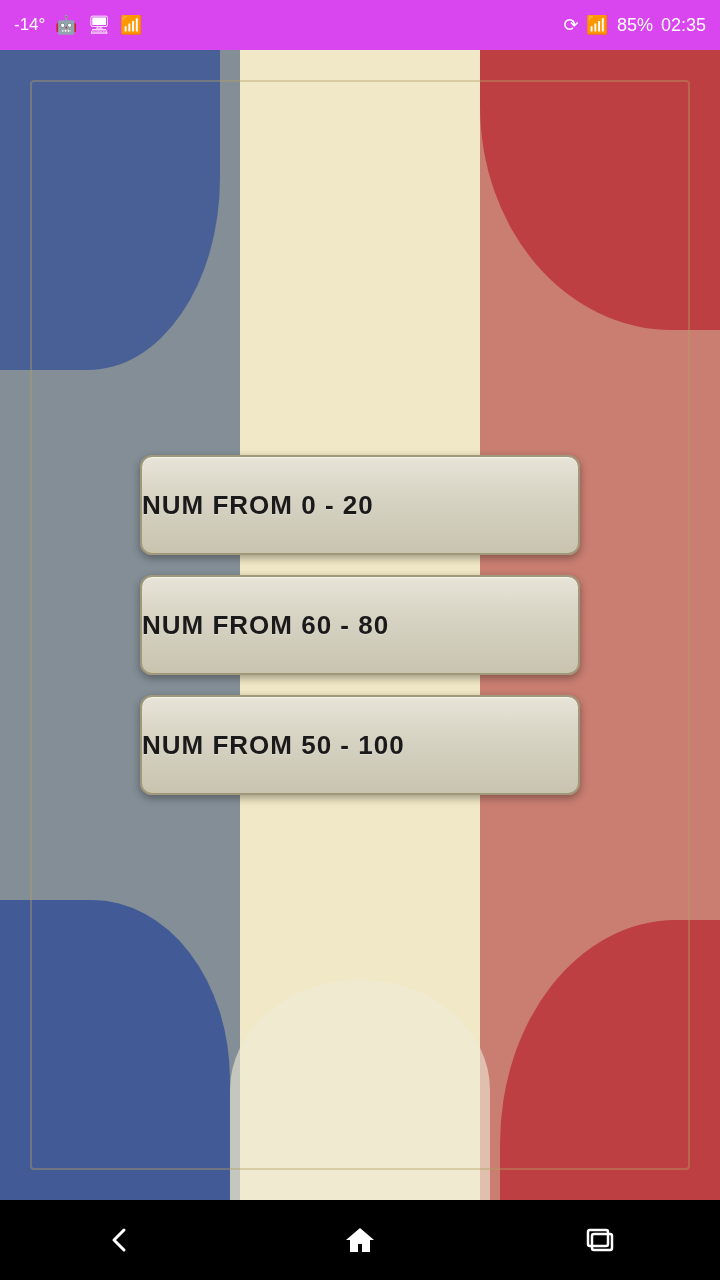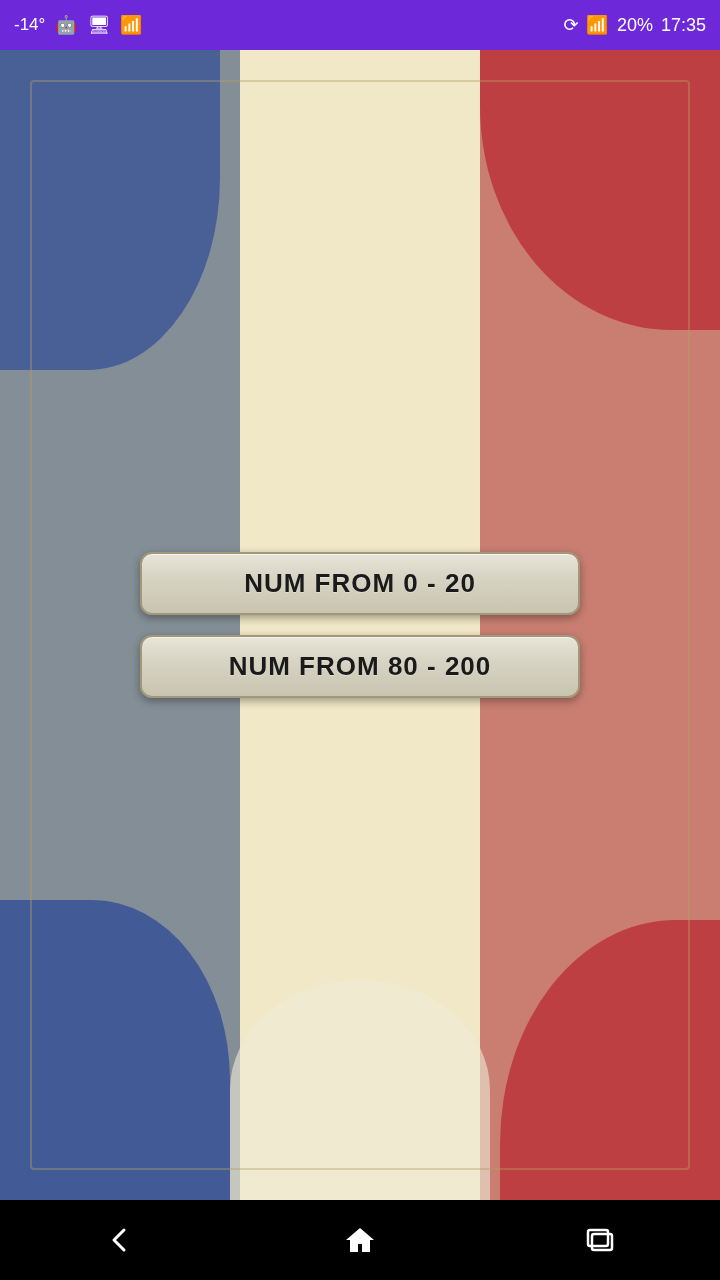--- a/index.html
+++ b/index.html
@@ -14,21 +14,21 @@
       position: relative;
     }
 
     
     .status-bar {
       position: absolute;
       top: 0;
       left: 0;
       right: 0;
       height: 50px;
-      background: #6d28d9;
+      background: #d946ef;
       display: flex;
       align-items: center;
       justify-content: space-between;
       padding: 0 14px;
       z-index: 100;
     }
 
     .status-left {
       display: flex;
       align-items: center;
@@ -165,27 +165,27 @@
       align-items: center;
       justify-content: center;
       gap: 20px;
       z-index: 10;
       padding: 20px 60px;
     }
 
     .menu-button {
       width: 100%;
       max-width: 440px;
-      height: 63px;
+      height: 100px;
       background: linear-gradient(180deg, #e8e4d8 0%, #d8d4c4 40%, #c8c4b0 100%);
       border: 2px solid #a09878;
       border-radius: 12px;
       display: flex;
       align-items: center;
-      justify-content: center;
+      justify-content: flex-start;
       cursor: pointer;
       box-shadow: 0 3px 8px rgba(0,0,0,0.35), inset 0 1px 0 rgba(255,255,255,0.5);
       transition: all 0.1s;
     }
 
     .menu-button span {
       font-size: 26px;
       font-weight: bold;
       color: #1a1a1a;
       letter-spacing: 1px;
@@ -228,22 +228,22 @@
 <div class="status-bar">
   <div class="status-left">
     <span class="icon-temp">-14°</span>
     <span>🤖</span>
     <span>🖥</span>
     <span>📶</span>
   </div>
   <div class="status-right">
     <span>⟳</span>
     <span>📶</span>
-    <span>20%</span>
-    <span>17:35</span>
+    <span>85%</span>
+    <span>02:35</span>
   </div>
 </div>
 
 <div class="main-content">
 
   <div class="flag-bg">
     <div class="flag-blue"></div>
     <div class="flag-white"></div>
     <div class="flag-red"></div>
   </div>
@@ -256,21 +256,24 @@
   <div class="blob-br"></div>
   <div class="blob-bc"></div>
 
   <div class="inner-frame"></div>
 
   <div class="buttons-container">
     <button class="menu-button">
       <span>NUM FROM 0 - 20</span>
     </button>
     <button class="menu-button">
-      <span>NUM FROM 80 - 200</span>
+      <span>NUM FROM 60 - 80</span>
+    </button>
+    <button class="menu-button">
+      <span>NUM FROM 50 - 100</span>
     </button>
   </div>
 </div>
 
 <div class="nav-bar">
   <div class="nav-icon">
     <svg width="36" height="36" viewBox="0 0 36 36" class="nav-svg">
       <path d="M22 8 L12 18 L22 28" stroke="#fff" stroke-width="3" fill="none" stroke-linecap="round" stroke-linejoin="round"></path>
     </svg>
   </div>

